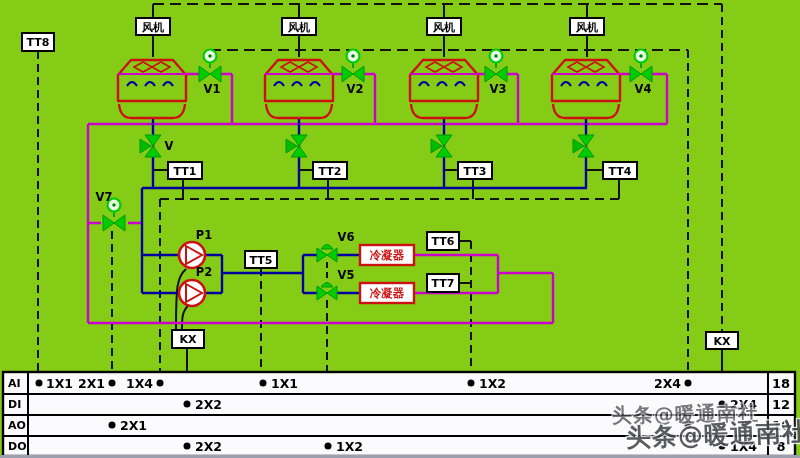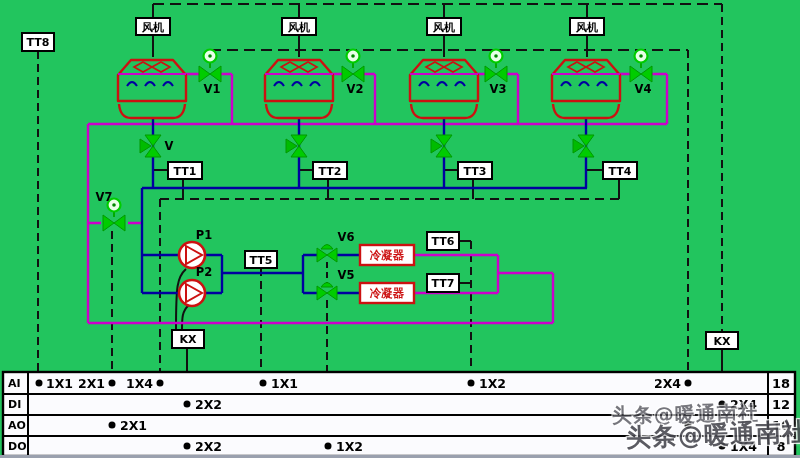--- a/index.html
+++ b/index.html
@@ -1,16 +1,16 @@
 <!DOCTYPE html>
 <html><head>
 <meta charset="utf-8">
 <style>
   html,body{margin:0;padding:0;background:#dfe3ea;}
-  .stage{position:relative;width:800px;height:458px;background:#22c55e;overflow:hidden;
+  .stage{position:relative;width:800px;height:458px;background:#84cc16;overflow:hidden;
          font-family:"DejaVu Sans","Liberation Sans",sans-serif;}
   svg{position:absolute;left:0;top:0;}
   svg text{font-family:"DejaVu Sans","Liberation Sans",sans-serif;fill:#000;}
   .box{font-size:11px;font-weight:bold;text-anchor:middle;}
   .lbl{font-size:11.5px;font-weight:bold;text-anchor:middle;}
   .term{font-size:12.5px;font-weight:bold;}
   .terml{font-size:12.5px;font-weight:bold;text-anchor:end;}
   .rowl{font-size:11px;font-weight:bold;}
   .cnt{font-size:13px;font-weight:bold;text-anchor:middle;}
   .redt{font-size:11.5px;font-weight:bold;text-anchor:middle;fill:#cc1111;}

